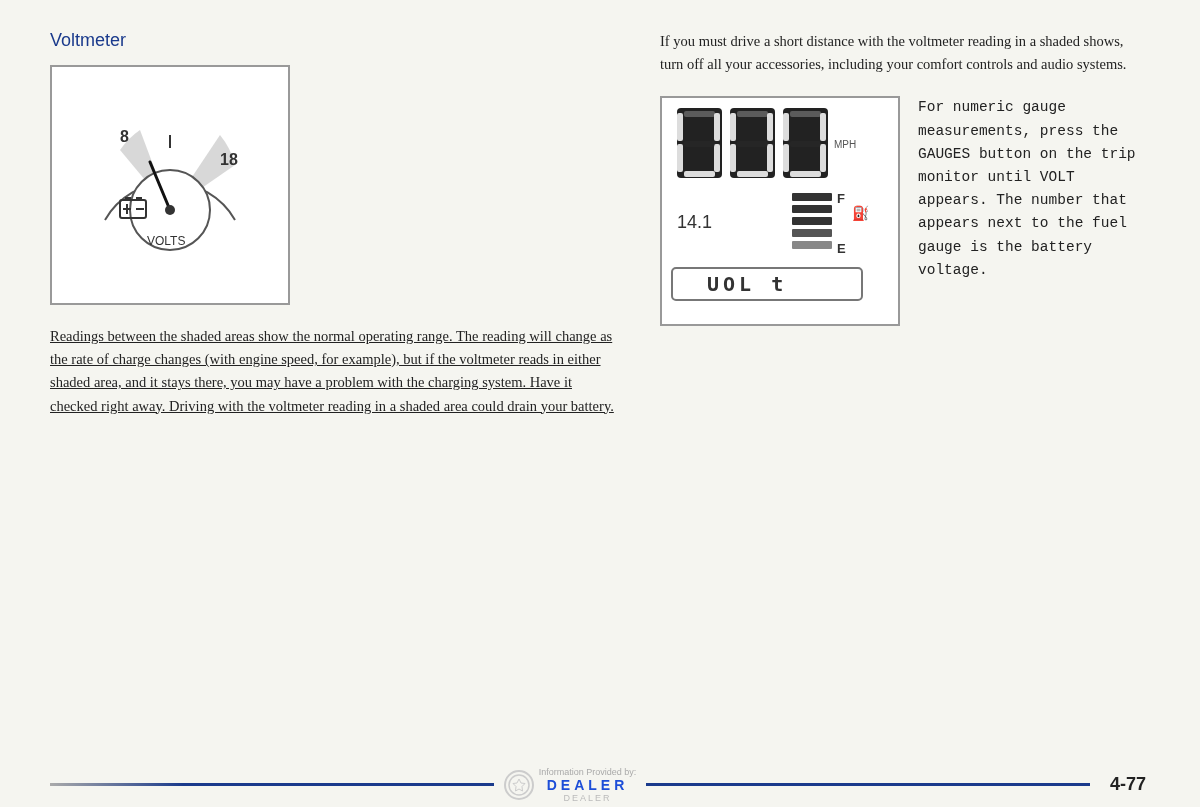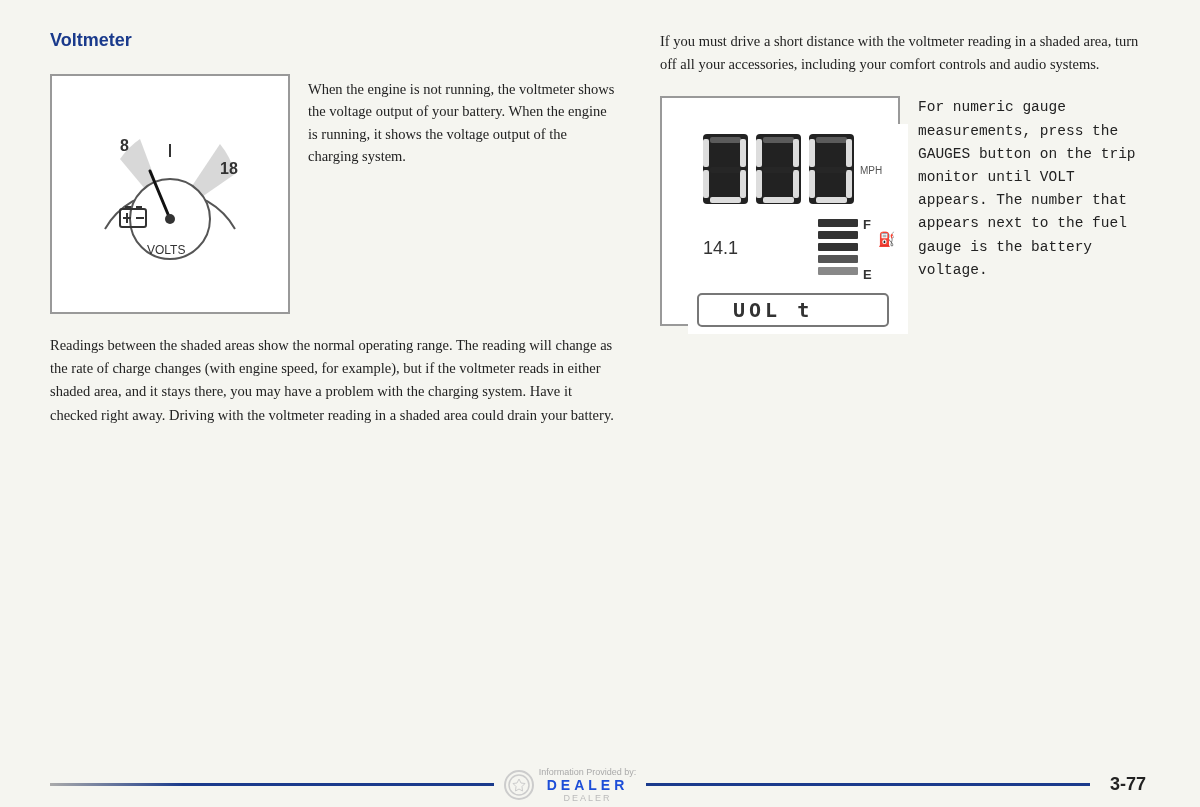--- a/index.html
+++ b/index.html
@@ -31,23 +31,23 @@
       width: 570px;
       flex-shrink: 0;
     }
 
     .right-column {
       flex: 1;
     }
 
     .section-title {
       color: #1a3a8c;
-      font-weight: bold;
+      font-weight: normal;
       font-size: 18px;
-      margin-bottom: 23px;
+      margin-bottom: 14px;
       font-family: Arial, sans-serif;
     }
 
     .voltmeter-box-area {
       display: flex;
       gap: 18px;
       margin-bottom: 20px;
       align-items: flex-start;
     }
 
@@ -71,20 +71,21 @@
     .description-text {
       font-size: 14.5px;
       line-height: 1.55;
       padding-top: 4px;
     }
 
     .readings-text {
       font-size: 14.5px;
       line-height: 1.6;
       margin-top: 8px;
+      text-decoration: underline;
     }
 
     .right-top-text {
       font-size: 14.5px;
       line-height: 1.6;
       margin-bottom: 20px;
     }
 
     .digital-display-area {
       display: flex;
@@ -92,21 +93,21 @@
       align-items: flex-start;
     }
 
     .digital-gauge-box {
       width: 240px;
       height: 230px;
       border: 2px solid #999;
       background: white;
       flex-shrink: 0;
       position: relative;
-      padding: 26px;
+      padding: 0;
     }
 
     .digital-text {
       font-size: 14.5px;
       line-height: 1.6;
       font-family: Liberation Mono, monospace;
     }
 
     
     .footer {
@@ -202,28 +203,27 @@
             <rect x="60" y="117" width="6" height="3" fill="#333"></rect>
             <rect x="71" y="117" width="6" height="3" fill="#333"></rect>
             <line x1="62" y1="124" x2="62" y2="134" stroke="#333" stroke-width="2"></line>
             <line x1="58" y1="129" x2="66" y2="129" stroke="#333" stroke-width="2"></line>
             <line x1="71" y1="129" x2="79" y2="129" stroke="#333" stroke-width="2"></line>
 
             <text x="82" y="165" font-size="12" font-family="Arial" fill="#333">VOLTS</text>
           </svg>
         </div>
 
-        <p class="description-text">When the engine is not running, the voltmeter shows the voltage output of your battery. When the engine is running, it shows the voltage output of the charging system.</p>
       </div>
 
       <p class="readings-text">Readings between the shaded areas show the normal operating range. The reading will change as the rate of charge changes (with engine speed, for example), but if the voltmeter reads in either shaded area, and it stays there, you may have a problem with the charging system. Have it checked right away. Driving with the voltmeter reading in a shaded area could drain your battery.</p>
     </div>
 
     <div class="right-column">
-      <p class="right-top-text">If you must drive a short distance with the voltmeter reading in a shaded area, turn off all your accessories, including your comfort controls and audio systems.</p>
+      <p class="right-top-text">If you must drive a short distance with the voltmeter reading in a shaded shows, turn off all your accessories, including your comfort controls and audio systems.</p>
 
       <div class="digital-display-area">
 
         <div class="digital-gauge-box">
           <svg viewBox="0 0 220 210" width="220" height="210">
 
             <rect x="0" y="0" width="220" height="210" fill="white"></rect>
 
             <rect x="15" y="10" width="45" height="70" rx="4" fill="#222"></rect>
 
@@ -292,14 +292,14 @@
         <path d="M11 5 L13 9 L17 9.5 L14 12.5 L14.5 17 L11 15 L7.5 17 L8 12.5 L5 9.5 L9 9 Z" fill="none" stroke="#ccc" stroke-width="1"></path>
       </svg>
     </div>
     <div style="display:flex; flex-direction:column; align-items:center;">
       <span style="font-size:9px; color:#aaa; font-family:Arial;">Information Provided by:</span>
       <span class="footer-logo" style="font-size:14px; letter-spacing:4px; color:#1d4ed8; font-family:Arial; font-weight:bold;">DEALER</span>
       <span style="font-size:9px; color:#bbb; letter-spacing:2px; font-family:Arial;">DEALER</span>
     </div>
   </div>
   <div class="footer-line-right" style="height:3px; background:#1a3a8c; flex:1; margin-left:10px;"></div>
-  <span class="page-number" style="margin-left:20px; font-size:18px; font-weight:bold; font-family:Arial;">3-77</span>
+  <span class="page-number" style="margin-left:20px; font-size:18px; font-weight:bold; font-family:Arial;">4-77</span>
 </div>
 
 </body></html>

